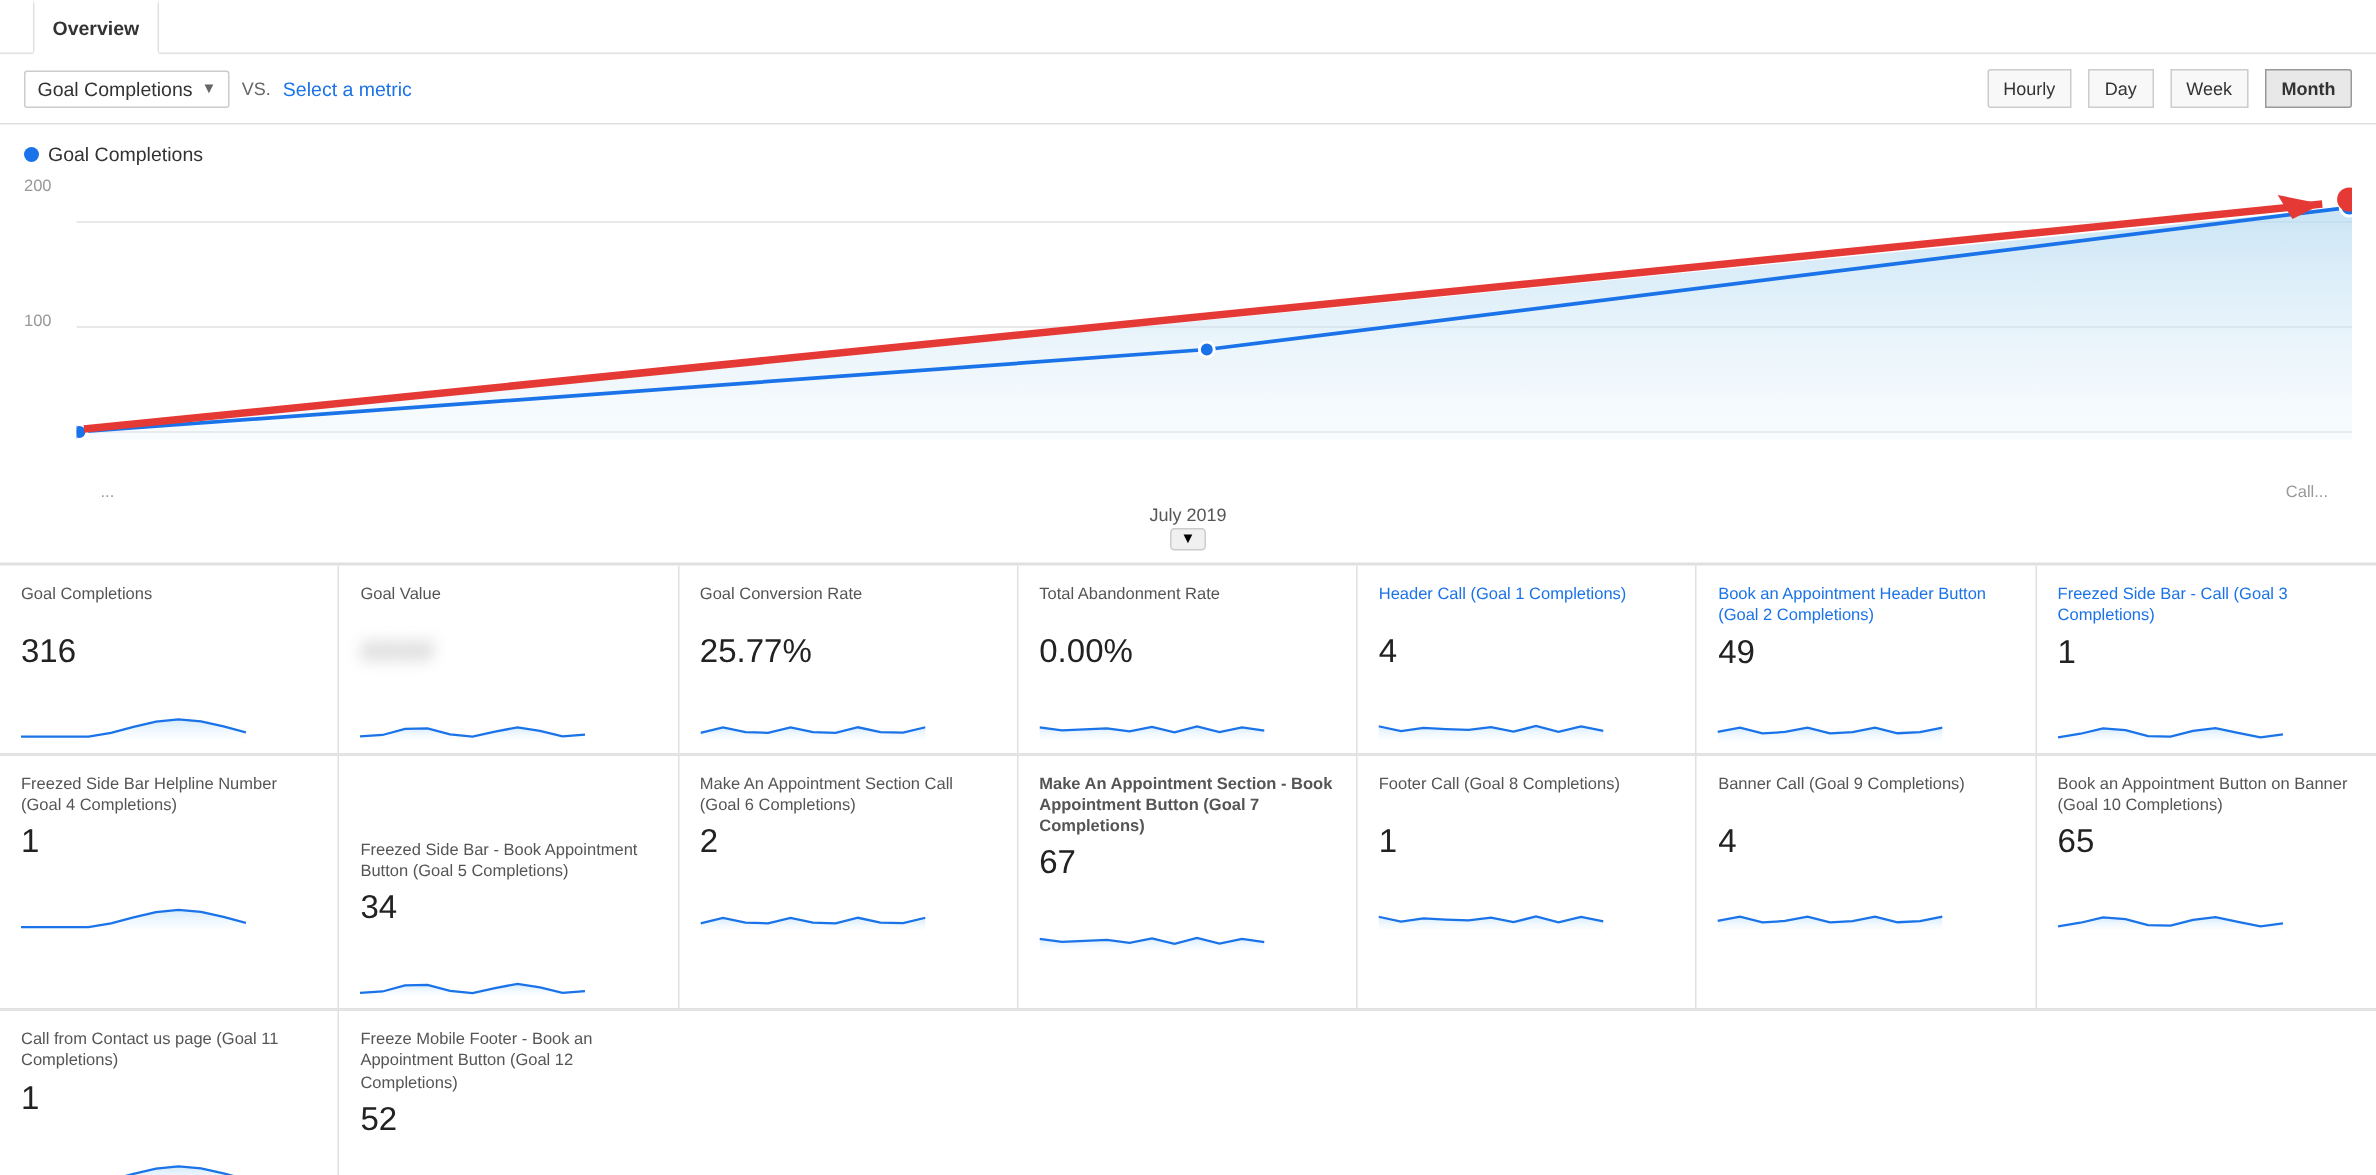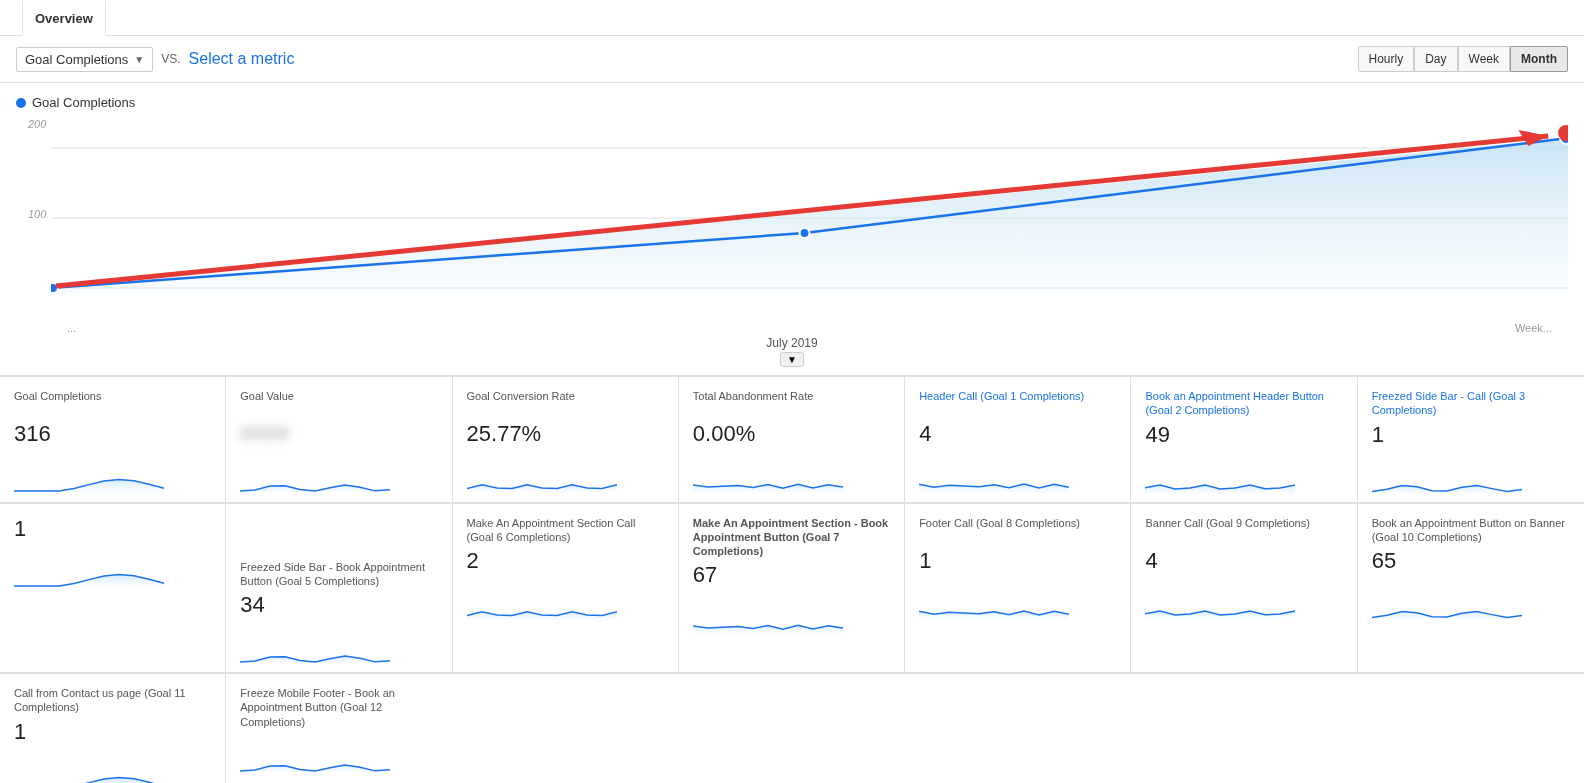--- a/index.html
+++ b/index.html
@@ -51,25 +51,25 @@
       font-size: 10px;
       color: #666;
     }
     .vs-label {
       color: #666;
       font-size: 12px;
     }
     .select-metric {
       color: #1a73e8;
       cursor: pointer;
-      font-size: 16px;
+      font-size: 13px;
     }
     .time-buttons {
       display: flex;
-      gap: 0;
+      gap: 11px;
     }
     .time-btn {
       padding: 5px 10px;
       border: 1px solid #ccc;
       background: #f8f8f8;
       cursor: pointer;
       font-size: 12px;
       color: #333;
     }
     .time-btn.active {
@@ -103,31 +103,30 @@
 
     .chart-container {
       position: relative;
       width: 100%;
       height: 200px;
       overflow: hidden;
     }
 
     .chart-y-labels {
       position: absolute;
-      left: 12px;
+      left: 0;
       top: 0;
       height: 100%;
       display: flex;
       flex-direction: column;
       justify-content: space-between;
       padding-bottom: 20px;
       font-size: 11px;
       color: #999;
       width: 35px;
-      font-style: italic;
     }
 
     .chart-area {
       position: absolute;
       left: 35px;
       right: 0;
       top: 0;
       bottom: 0;
     }
     .chart-x-dropdown {
@@ -249,21 +248,21 @@
 
         <polygon points="1510,18 1480,12 1490,28" fill="#e53935"></polygon>
 
         <circle cx="1528" cy="15" r="8" fill="#e53935"></circle>
       </svg>
     </div>
   </div>
 
   <div style="display:flex; justify-content:space-between; padding: 4px 16px 0 51px; font-size:11px; color:#999;">
     <span>...</span>
-    <span>Week...</span>
+    <span>Call...</span>
   </div>
   <div style="text-align:center; font-size:12px; color:#555; padding:2px 0;">
     <span>July 2019</span>
   </div>
   <div class="chart-x-dropdown">
     <button class="dropdown-arrow-btn">▼</button>
   </div>
 </div>
 
 <div>
@@ -364,20 +363,21 @@
     </linearGradient>
             </defs>
     <polygon points="0,37.62794639487515 15,35.155397945927014 30,31.605129811601003 45,32.75334041691192 60,36.73191951242327 75,37.067817335190256 90,33.21453643729521 105,31.441269513893925 120,34.63307798078446 135,37.59696842399132 150,35.51076441564367 150,40 0,40" fill="url(#sg7)"></polygon>
     <polyline points="0,37.62794639487515 15,35.155397945927014 30,31.605129811601003 45,32.75334041691192 60,36.73191951242327 75,37.067817335190256 90,33.21453643729521 105,31.441269513893925 120,34.63307798078446 135,37.59696842399132 150,35.51076441564367" fill="none" stroke="#1a73e8" stroke-width="1.5"></polyline>
   </svg></div>
     </div>
     </div>
 
   <div class="metrics-grid" id="row2">
       <div class="metric-card">
+      <div class="metric-title" style="color:#555;">Freezed Side Bar Helpline Number (Goal 4 Completions)</div>
       <div class="metric-value">1</div>
       <div class="metric-sparkline"><svg width="150" height="42" viewBox="0 0 150 42" preserveAspectRatio="none">
     <defs>
               <linearGradient id="sg1" x1="0" y1="0" x2="0" y2="1">
       <stop offset="0%" stop-color="#90caf9" stop-opacity="0.4"></stop>
       <stop offset="100%" stop-color="#e3f2fd" stop-opacity="0.1"></stop>
     </linearGradient>
             </defs>
     <polygon points="0,38 15,38 30,38 45,38 60,35.55256843622912 75,31.642447965568735 90,28.108629342688122 105,26.613122683367173 120,27.859288137420684 135,31.261034619934943 150,35.21846760642847 150,40 0,40" fill="url(#sg1)"></polygon>
     <polyline points="0,38 15,38 30,38 45,38 60,35.55256843622912 75,31.642447965568735 90,28.108629342688122 105,26.613122683367173 120,27.859288137420684 135,31.261034619934943 150,35.21846760642847" fill="none" stroke="#1a73e8" stroke-width="1.5"></polyline>
@@ -479,20 +479,21 @@
       <stop offset="0%" stop-color="#90caf9" stop-opacity="0.4"></stop>
       <stop offset="100%" stop-color="#e3f2fd" stop-opacity="0.1"></stop>
     </linearGradient>
             </defs>
     <polygon points="0,38 15,38 30,38 45,38 60,35.55256843622912 75,31.642447965568735 90,28.108629342688122 105,26.613122683367173 120,27.859288137420684 135,31.261034619934943 150,35.21846760642847 150,40 0,40" fill="url(#sg1)"></polygon>
     <polyline points="0,38 15,38 30,38 45,38 60,35.55256843622912 75,31.642447965568735 90,28.108629342688122 105,26.613122683367173 120,27.859288137420684 135,31.261034619934943 150,35.21846760642847" fill="none" stroke="#1a73e8" stroke-width="1.5"></polyline>
   </svg></div>
     </div>
       <div class="metric-card">
       <div class="metric-title" style="color:#555;">Freeze Mobile Footer - Book an Appointment Button (Goal 12 Completions)</div>
+      <div class="metric-value">52</div>
       <div class="metric-sparkline"><svg width="150" height="42" viewBox="0 0 150 42" preserveAspectRatio="none">
     <defs>
               <linearGradient id="sg2" x1="0" y1="0" x2="0" y2="1">
       <stop offset="0%" stop-color="#90caf9" stop-opacity="0.4"></stop>
       <stop offset="100%" stop-color="#e3f2fd" stop-opacity="0.1"></stop>
     </linearGradient>
             </defs>
     <polygon points="0,38 15,36.97783559189268 30,32.993177156549315 45,32.660819545279324 60,36.53249823340527 75,38 90,34.68869412365739 105,31.9145937845489 120,34.28288784337779 135,37.86205253193981 150,36.71043926527955 150,40 0,40" fill="url(#sg2)"></polygon>
     <polyline points="0,38 15,36.97783559189268 30,32.993177156549315 45,32.660819545279324 60,36.53249823340527 75,38 90,34.68869412365739 105,31.9145937845489 120,34.28288784337779 135,37.86205253193981 150,36.71043926527955" fill="none" stroke="#1a73e8" stroke-width="1.5"></polyline>
   </svg></div>

